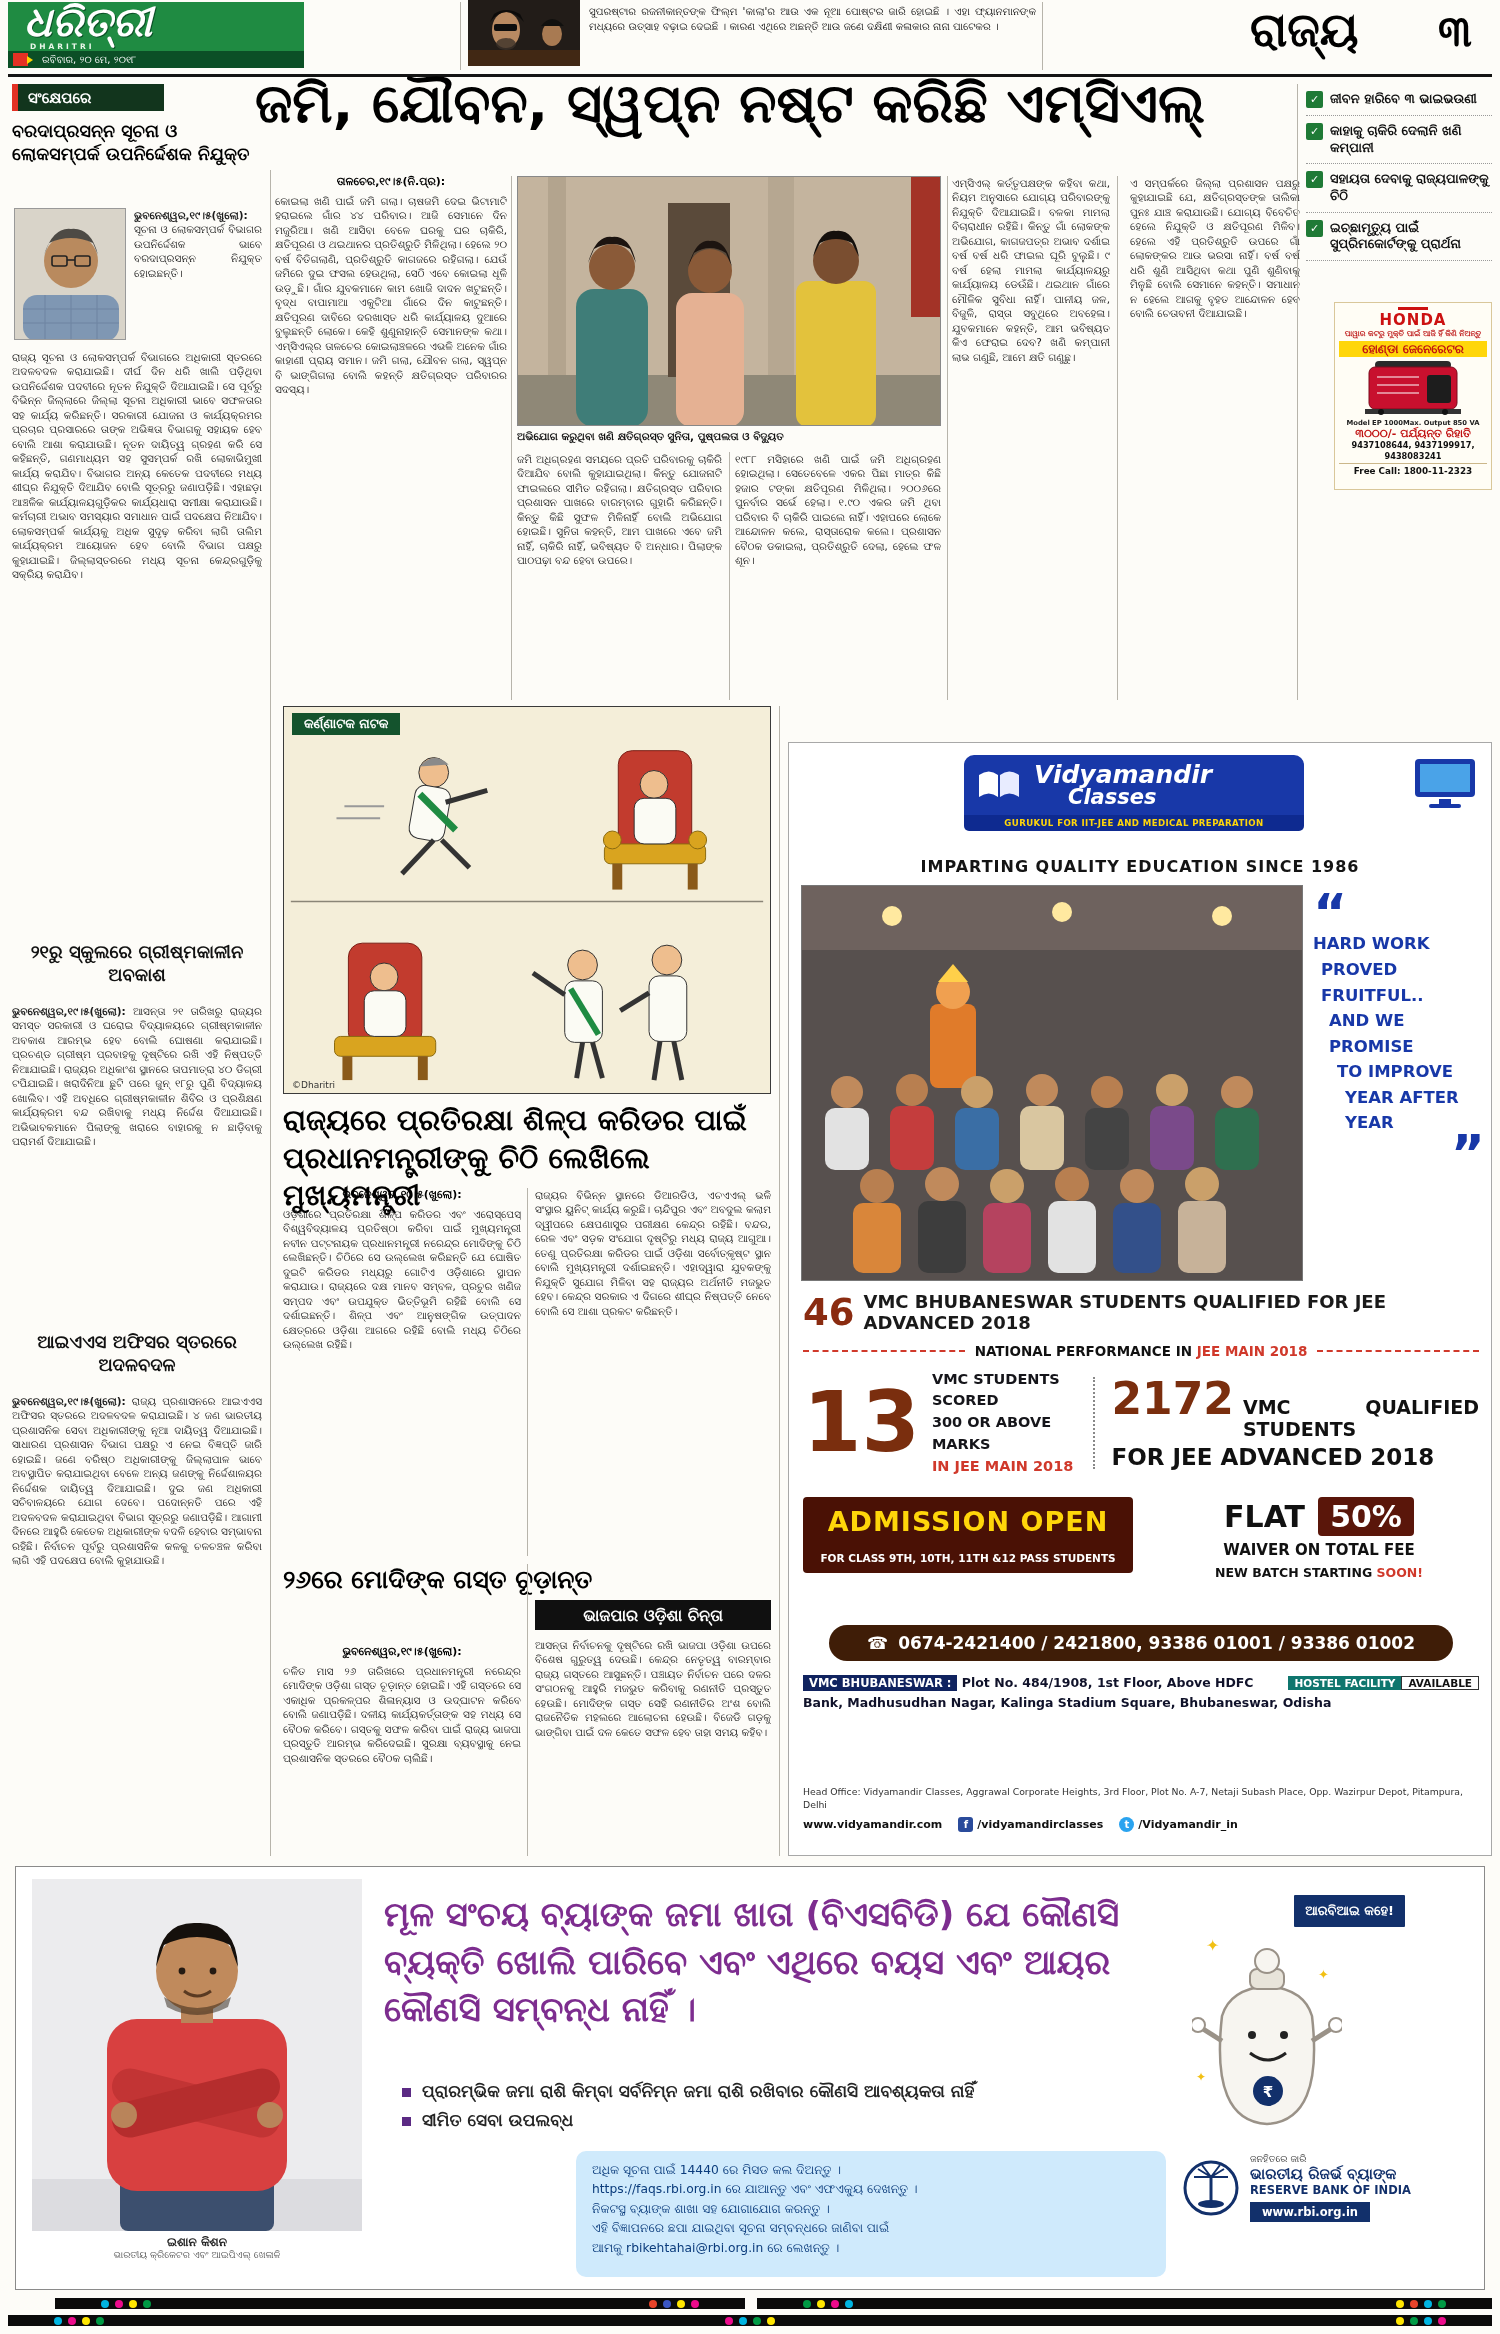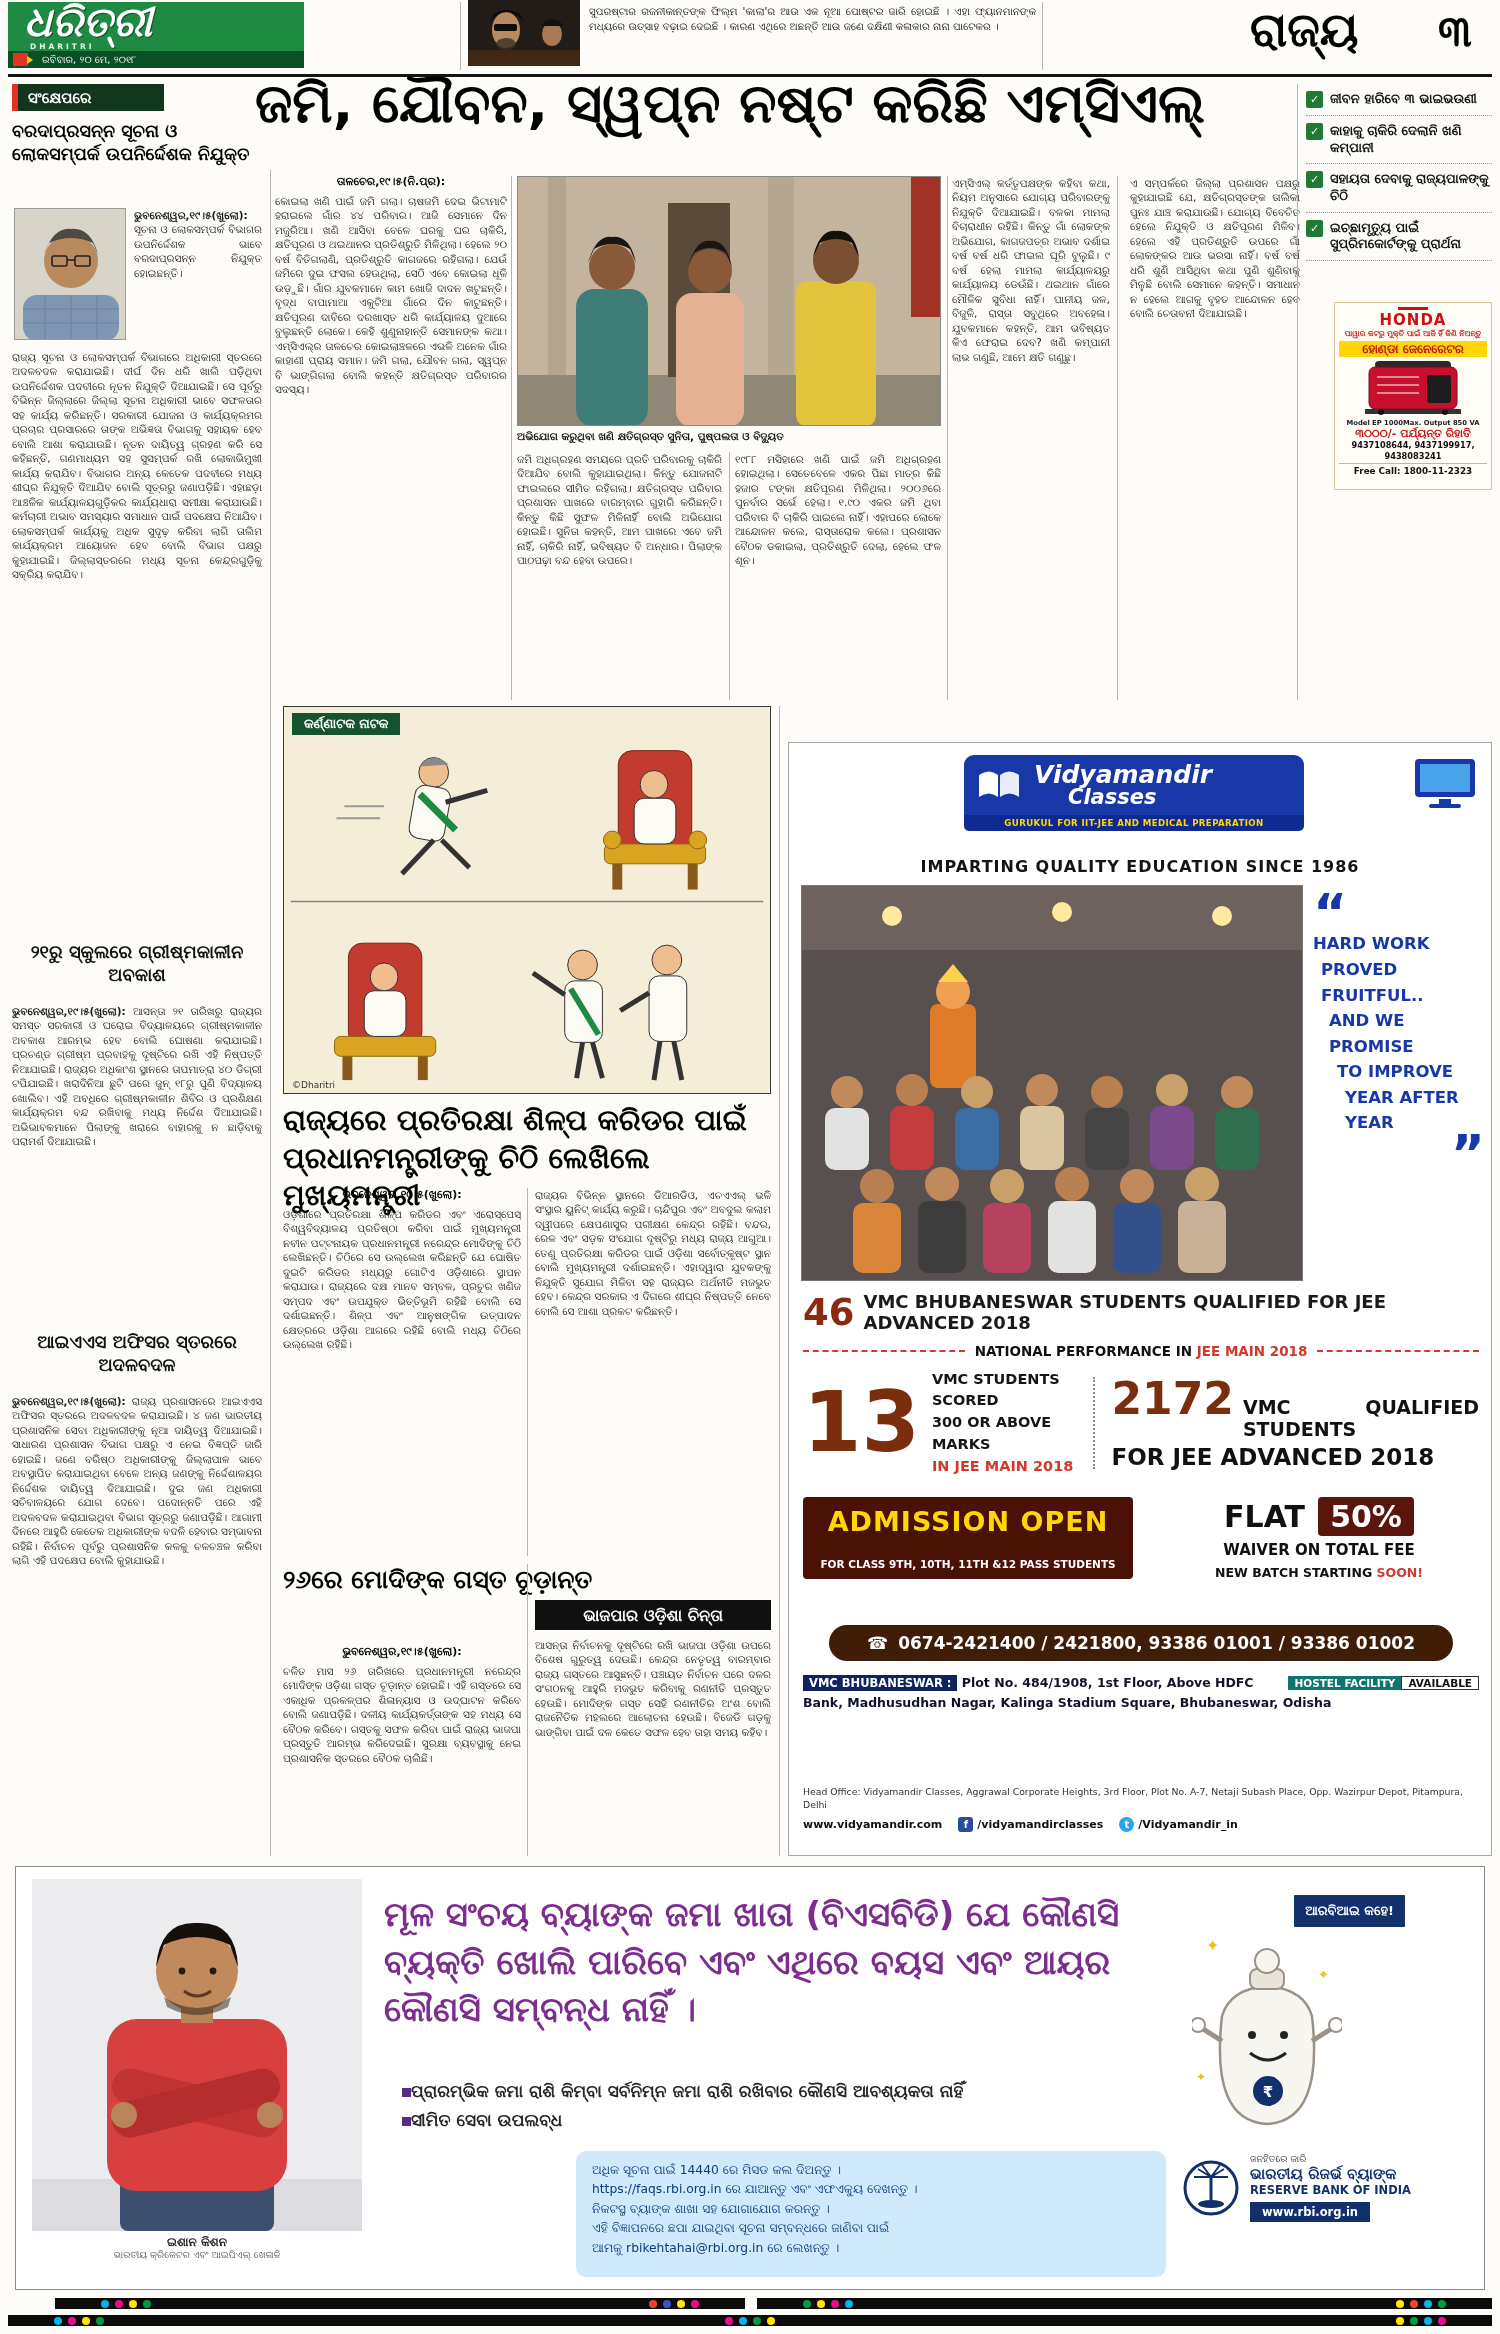--- a/index.html
+++ b/index.html
@@ -106,21 +106,21 @@
   #vmc .s1-txt div{font-size:14.5px;font-weight:800;color:#15151a;line-height:1.5}
   #vmc .s1-txt .rd{color:#d0392b}
   #vmc .s-div{border-left:2px dotted #888;height:92px;margin:0 16px}
   #vmc .s2 .r1{display:flex;align-items:baseline;gap:9px}
   #vmc .s2-num{font-size:44px;font-weight:800;color:#7a2e0e;line-height:1}
   #vmc .s2-t{font-size:19px;font-weight:800;color:#111}
   #vmc .s2 .r2{font-size:23px;font-weight:800;color:#111;margin-top:4px}
   #vmc .v-adm{position:absolute;left:14px;top:754px;width:676px;display:flex;gap:26px;align-items:flex-start}
   #vmc .adm-box{width:330px;background:#4a1105;text-align:center;padding:9px 6px;border-radius:4px}
   #vmc .adm-main{color:#ffd60a;font-size:27px;font-weight:800;letter-spacing:1px}
-  #vmc .adm-sub{color:#fff;font-size:10.5px;font-weight:bold;margin-top:21px}
+  #vmc .adm-sub{color:#fff;font-size:10.5px;font-weight:bold;margin-top:15px}
   #vmc .adm-right{flex:1;text-align:center}
   #vmc .flat{font-size:30px;font-weight:800;color:#111;vertical-align:middle}
   #vmc .fifty{display:inline-block;background:#5a160a;color:#fff;font-size:30px;font-weight:800;padding:2px 12px;border-radius:4px;margin-left:8px;vertical-align:middle}
   #vmc .waiver{font-size:15px;font-weight:800;color:#111;margin-top:5px}
   #vmc .nb{font-size:12.5px;font-weight:800;color:#111;margin-top:6px}
   #vmc .nb span{color:#d0392b}
   #vmc .v-phone{position:absolute;left:40px;top:882px;width:624px;height:36px;background:#3f1d07;border-radius:18px;color:#fff;display:flex;align-items:center;justify-content:center;gap:10px;font-size:17px;font-weight:800}
   #vmc .v-a1{position:absolute;left:14px;top:930px;width:676px;font-size:12.5px;line-height:1.55;color:#10122a;font-weight:bold}
   #vmc .lab1{background:#10235f;color:#fff;padding:1px 6px;font-weight:800;font-size:11.5px}
   #vmc .lab2{background:#ffd60a;color:#111;padding:1px 6px;font-weight:800;font-size:11.5px}
@@ -134,21 +134,21 @@
   #vmc .wic.tw{background:#2aa3ef;border-radius:50%}
 
   
   #rbi{left:15px;top:1866px;width:1470px;height:424px;border:1px solid #8a8a8a;background:#fff}
   #rbi .r-photo{position:absolute;left:16px;top:12px;width:330px;height:352px;overflow:hidden;background:#ececee}
   #rbi .r-cap{position:absolute;left:16px;top:368px;width:330px;text-align:center}
   #rbi .r-name{font-size:12px;font-weight:800;color:#222}
   #rbi .r-role{font-size:9.5px;color:#555}
   #rbi .r-head{position:absolute;left:368px;top:24px;width:760px;font-size:34px;font-weight:800;color:#7d2d8f;line-height:1.4}
   #rbi .r-bullets{position:absolute;left:386px;top:214px;width:730px}
-  #rbi .r-b{display:flex;align-items:flex-start;margin-bottom:9px}
+  #rbi .r-b{display:flex;gap:11px;align-items:flex-start;margin-bottom:9px}
   #rbi .r-sq{width:9px;height:9px;min-width:9px;background:#5b2a84;margin-top:7px}
   #rbi .r-bt{font-size:17px;font-weight:800;color:#252525}
   #rbi .r-mascot{position:absolute;left:1168px;top:30px;width:215px;height:245px}
   #rbi .speech{position:absolute;right:-6px;top:-2px;background:#12306b;color:#fff;font-size:13px;font-weight:800;padding:8px 11px;border-radius:1px;white-space:nowrap}
   #rbi .r-info{position:absolute;left:560px;top:284px;width:590px;height:126px;background:#cfeafc;border-radius:10px;padding:10px 16px;color:#0b3c7c;font-size:12.3px;line-height:1.58}
   #rbi .r-brand{position:absolute;left:1166px;top:286px;width:306px;display:flex;gap:10px;align-items:center}
   #rbi .r-bn .iss{font-size:9.5px;color:#333}
   #rbi .r-bn .od{font-size:15px;font-weight:800;color:#12306b}
   #rbi .r-bn .en{font-size:11.5px;font-weight:800;color:#12306b}
   #rbi .r-url{display:inline-block;background:#12306b;color:#fff;font-size:11.5px;font-weight:800;padding:3px 12px;margin-top:5px}

